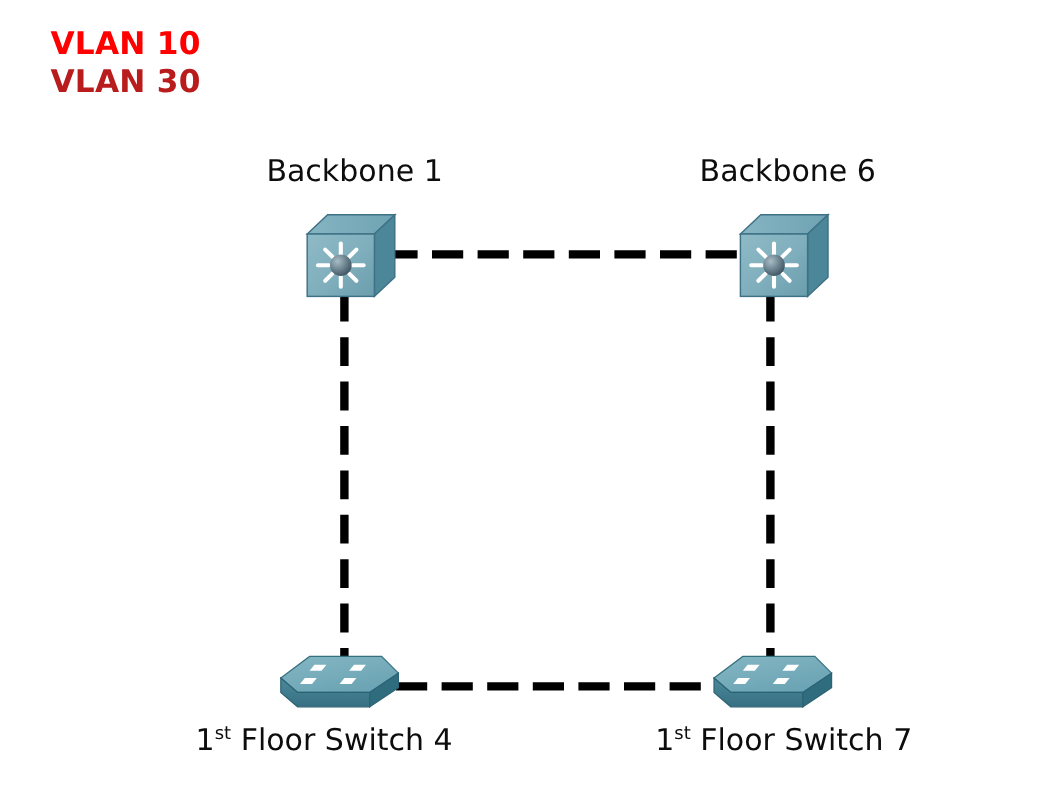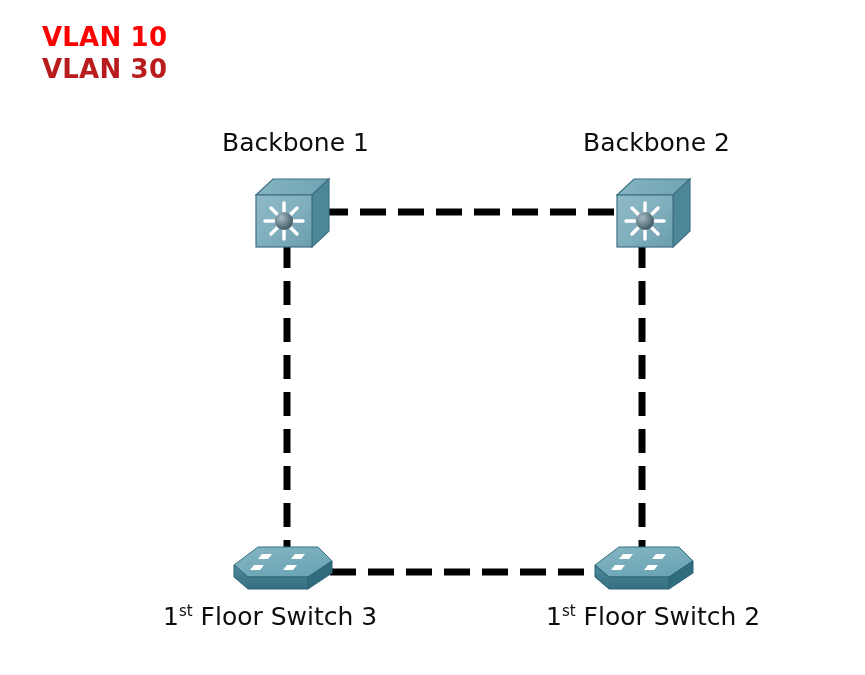--- a/index.html
+++ b/index.html
@@ -227,23 +227,23 @@
         <polygon points="30,11 40,11 36,16 26,16"></polygon>
         <polygon points="63,11 73,11 69,16 59,16"></polygon>
         <polygon points="22,22 32,22 28,27 18,27"></polygon>
         <polygon points="55,22 65,22 61,27 51,27"></polygon>
       </g>
     </svg>
   </div>
 
   <div class="node-label" style="left:222px; top:128px;">Backbone 1</div>
 
-  <div class="node-label" style="left:583px; top:128px;">Backbone 2</div>
+  <div class="node-label" style="left:583px; top:128px;">Backbone 6</div>
 
   <div class="node-label" style="left:163px; top:602px;">
-    <span>1</span><sup>st</sup><span> Floor Switch 3</span>
+    <span>1</span><sup>st</sup><span> Floor Switch 4</span>
   </div>
 
   <div class="node-label" style="left:546px; top:602px;">
-    <span>1</span><sup>st</sup><span> Floor Switch 2</span>
+    <span>1</span><sup>st</sup><span> Floor Switch 7</span>
   </div>
 
 </div>
 
 </body></html>

